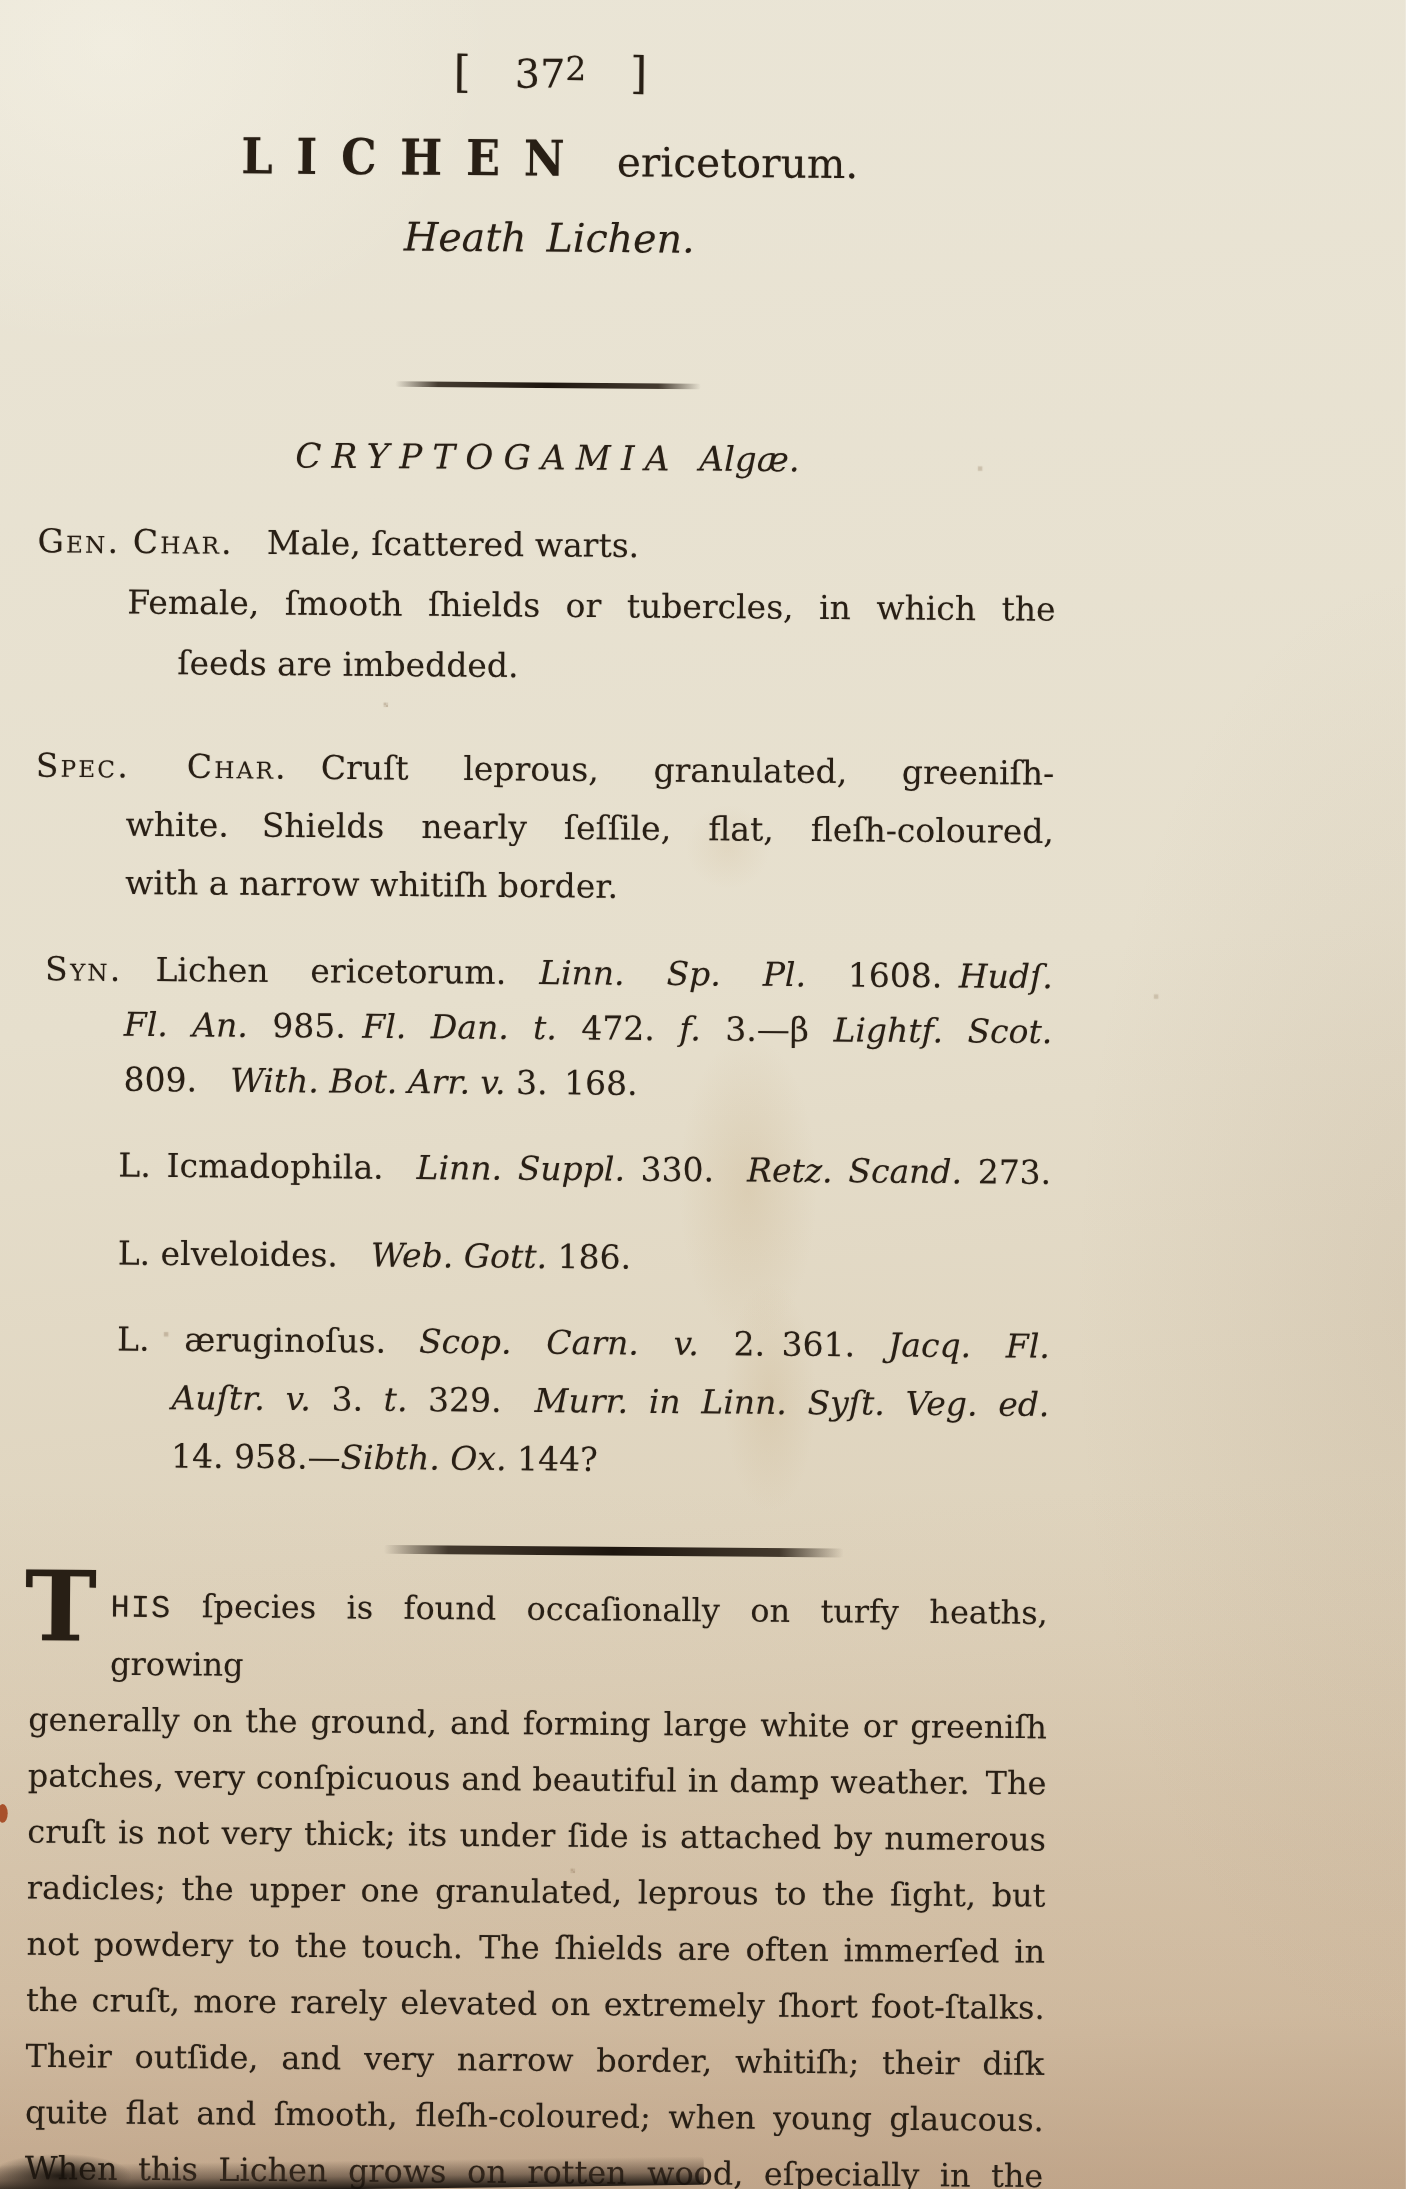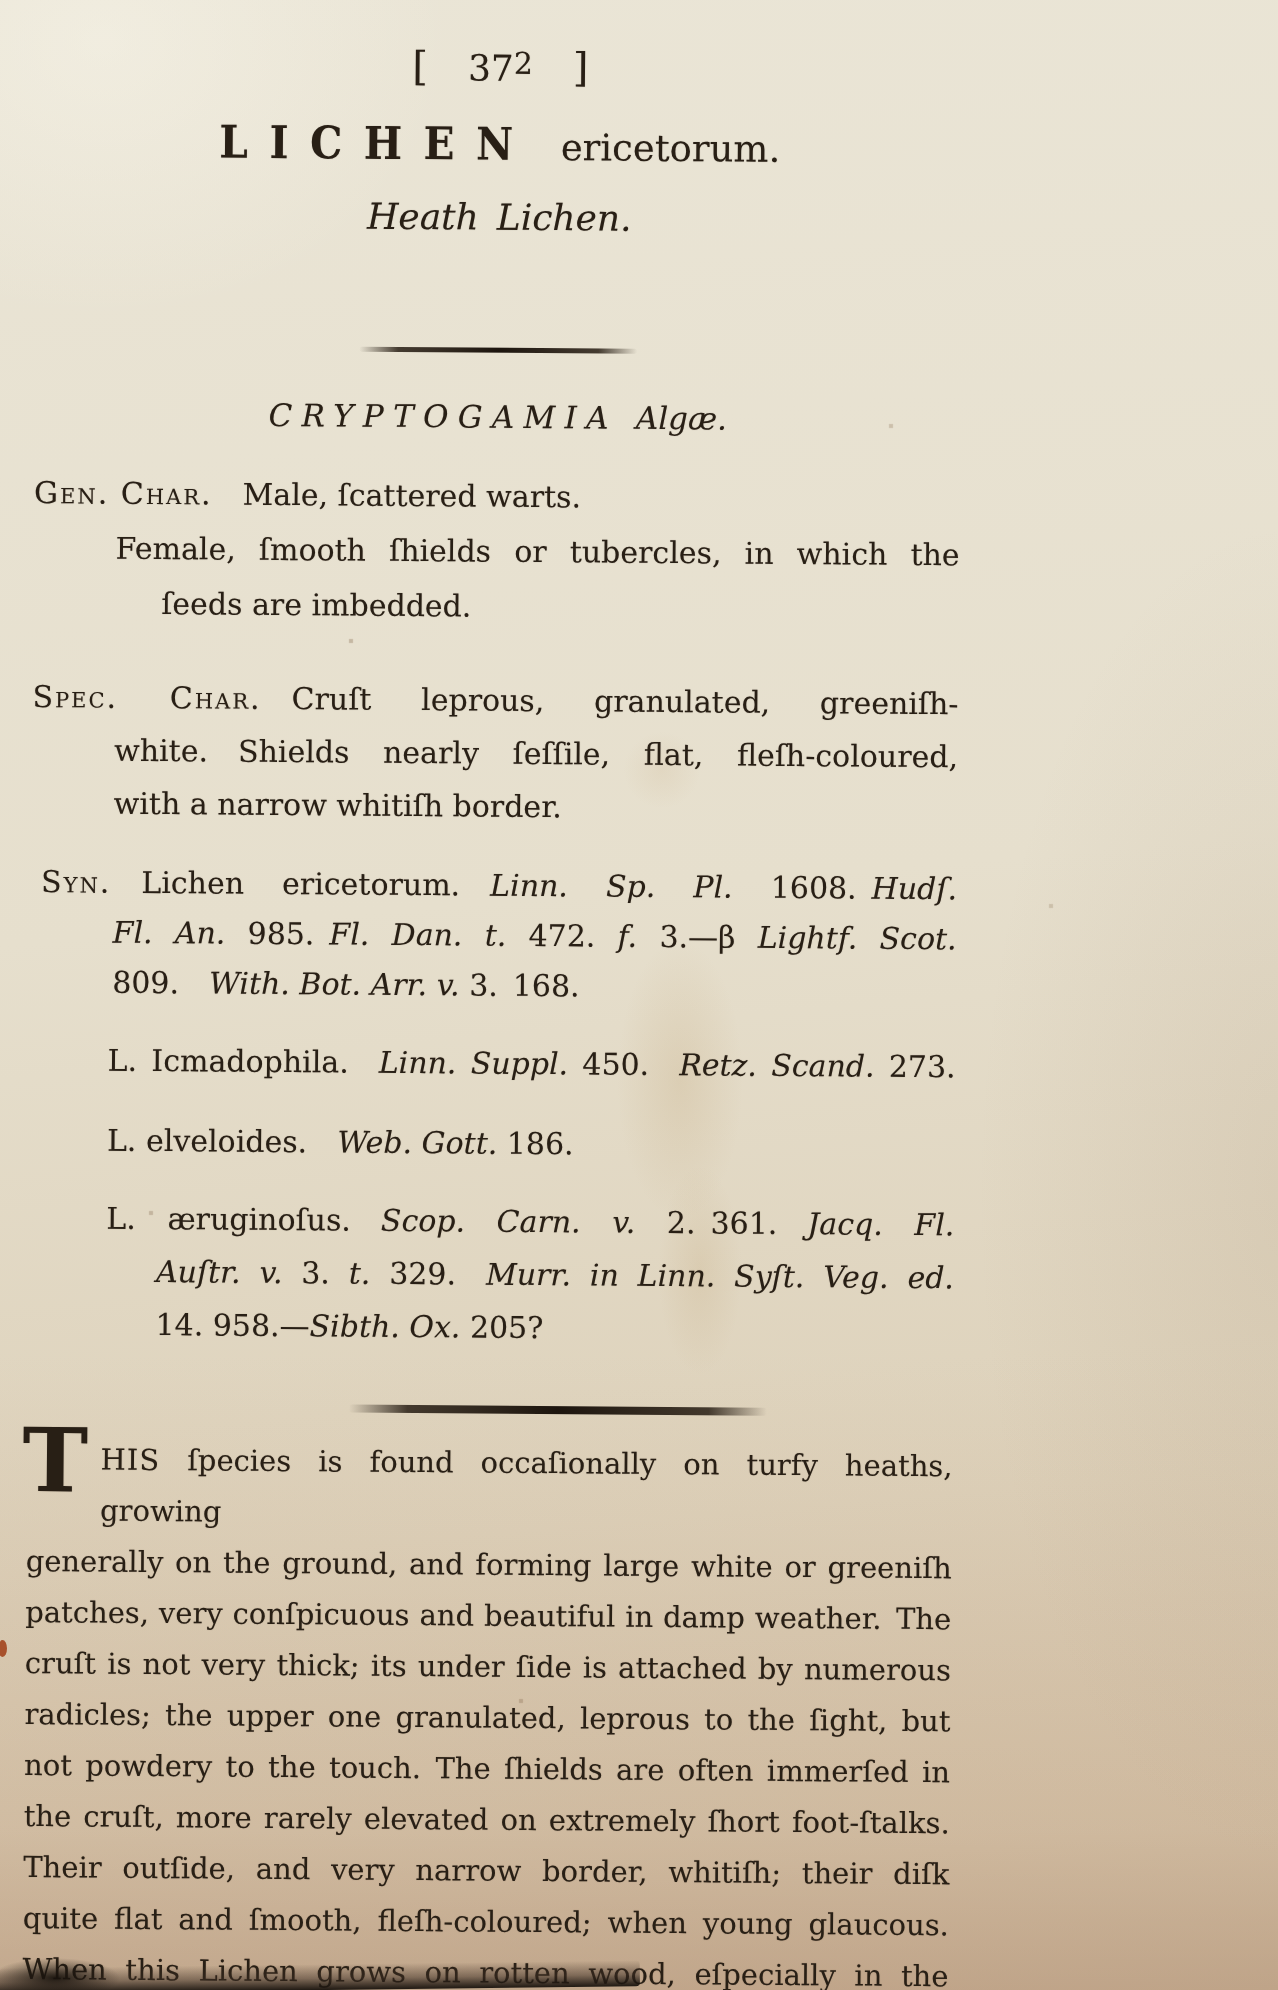--- a/index.html
+++ b/index.html
@@ -43,21 +43,21 @@
   .desc{margin-top:24px;font-size:29px;line-height:51px;position:relative;}
   .line{display:block;}
   .j{text-align:justify;text-align-last:justify;}
   .ia{padding-left:82px;}
   .ib{padding-left:128px;}
   .is{padding-left:78px;}
   .syn1{padding-left:10px;}
   .s-r{font-style:normal;}
   .s-i{font-style:italic;}
   .s-sc{font-variant:small-caps;letter-spacing:2px;}
-  .s-cap{letter-spacing:1px;}
+  .s-cap{letter-spacing:1px;font-family:Liberation Mono, monospace;}
   .initial{position:absolute;left:-4px;top:-18px;font-size:88px;line-height:1;font-weight:bold;}
   .first-line{padding-left:74px;}
   
   .bottom-shadow{position:absolute;left:0;bottom:-4px;width:640px;height:26px;
     background:linear-gradient(to top, rgba(22,17,12,.95) 0%, rgba(60,45,35,.5) 45%, rgba(60,45,35,0) 100%);
     transform:rotate(-0.7deg);transform-origin:left bottom;border-radius:4px;}
   .corner-shadow{position:absolute;left:-10px;bottom:-8px;width:130px;height:40px;
     background:radial-gradient(closest-side, rgba(20,15,10,.9), rgba(20,15,10,0));}
   .speck{position:absolute;left:-2px;top:1640px;width:9px;height:17px;background:#a8512c;border-radius:50%;}
   .dots{position:absolute;left:0;top:0;width:2px;height:2px;background:transparent;
@@ -100,31 +100,31 @@
     <div class="line ia"><span class="s-r">with a narrow whitiſh border.</span></div>
   </div>
 
   <div class="sect syn">
     <div class="line j syn1"><span class="s-sc">Syn.</span><span class="s-r">  Lichen ericetorum.  </span><span class="s-i">Linn. Sp. Pl.</span><span class="s-r"> 1608. </span><span class="s-i">Hudſ.</span></div>
     <div class="line j ia"><span class="s-i">Fl. An.</span><span class="s-r"> 985. </span><span class="s-i">Fl. Dan. t.</span><span class="s-r"> 472. </span><span class="s-i">f.</span><span class="s-r"> 3.—β </span><span class="s-i">Lightf. Scot.</span></div>
     <div class="line ia"><span class="s-r">809.  </span><span class="s-i">With. Bot. Arr. v.</span><span class="s-r"> 3. 168.</span></div>
   </div>
 
   <div class="sect syn entry1">
-    <div class="line j is"><span class="s-r">L. Icmadophila.  </span><span class="s-i">Linn. Suppl.</span><span class="s-r"> 450.  </span><span class="s-i">Retz. Scand.</span><span class="s-r"> 273.</span></div>
+    <div class="line j is"><span class="s-r">L. Icmadophila.  </span><span class="s-i">Linn. Suppl.</span><span class="s-r"> 330.  </span><span class="s-i">Retz. Scand.</span><span class="s-r"> 273.</span></div>
   </div>
 
   <div class="sect syn entry2">
     <div class="line is"><span class="s-r">L. elveloides.  </span><span class="s-i">Web. Gott.</span><span class="s-r"> 186.</span></div>
   </div>
 
   <div class="sect syn entry3">
     <div class="line j is"><span class="s-r">L. æruginoſus.  </span><span class="s-i">Scop. Carn. v.</span><span class="s-r"> 2. 361.  </span><span class="s-i">Jacq. Fl.</span></div>
     <div class="line j ib"><span class="s-i">Auſtr. v.</span><span class="s-r"> 3. </span><span class="s-i">t.</span><span class="s-r"> 329.  </span><span class="s-i">Murr. in Linn. Syſt. Veg. ed.</span></div>
-    <div class="line ib"><span class="s-r">14. 958.—</span><span class="s-i">Sibth. Ox.</span><span class="s-r"> 205?</span></div>
+    <div class="line ib"><span class="s-r">14. 958.—</span><span class="s-i">Sibth. Ox.</span><span class="s-r"> 144?</span></div>
   </div>
 
   <div class="rule rule2"></div>
 
   <div class="desc">
     <span class="initial">T</span>
     <div class="line j first-line"><span class="s-cap">HIS</span><span class="s-r"> ſpecies is found occaſionally on turfy heaths, growing</span></div>
     <div class="line j"><span class="s-r">generally on the ground, and forming large white or greeniſh</span></div>
     <div class="line j"><span class="s-r">patches, very conſpicuous and beautiful in damp weather. The</span></div>
     <div class="line j"><span class="s-r">cruſt is not very thick; its under ſide is attached by numerous</span></div>

